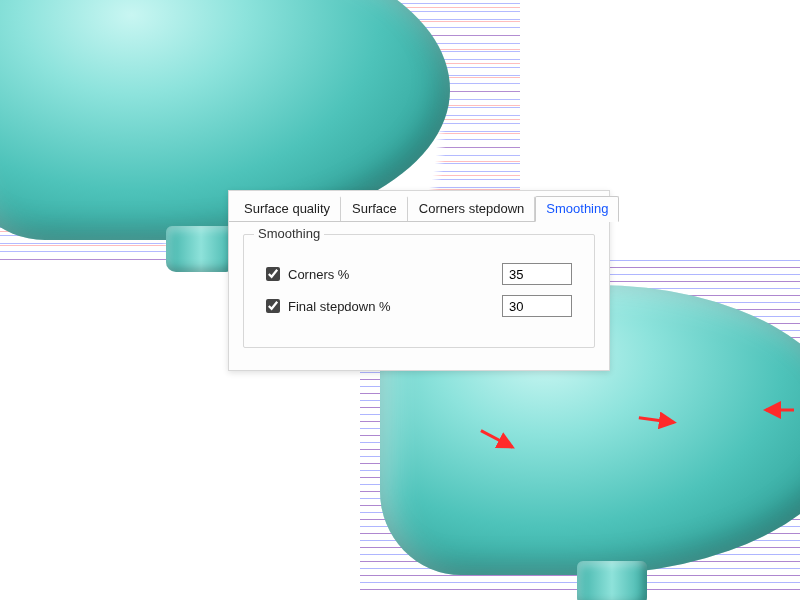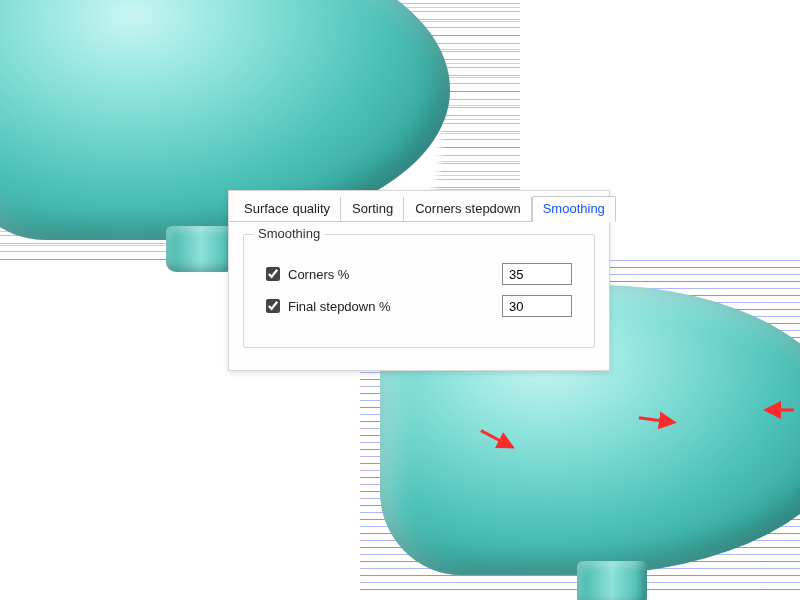--- a/index.html
+++ b/index.html
@@ -158,21 +158,21 @@
             <path d="M0,0 L6,3 L0,6 Z" fill="#ff2a2a"></path>
           </marker>
         </defs>
         <line x1="4" y1="20" x2="32" y2="20" stroke="#ff2a2a" stroke-width="3" marker-end="url(#ah3)"></line>
       </svg>
   </div>
 
   <div class="panel">
     <div class="tabs">
       <div class="tab">Surface quality</div>
-      <div class="tab">Sorting</div>
+      <div class="tab">Surface</div>
       <div class="tab">Corners stepdown</div>
       <div class="tab active">Smoothing</div>
     </div>
     <div class="panel-body">
       <div class="group">
         <span class="group-legend">Smoothing</span>
 
         <div class="row">
           <label>
             <input type="checkbox" checked="" style="">

